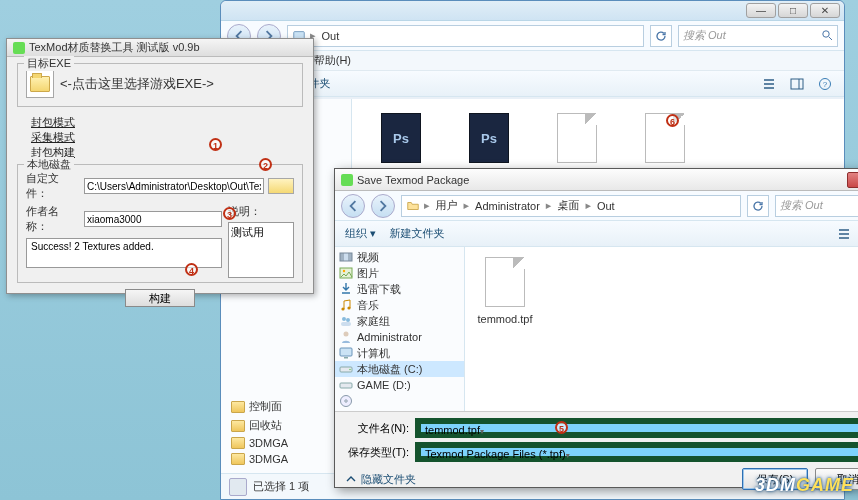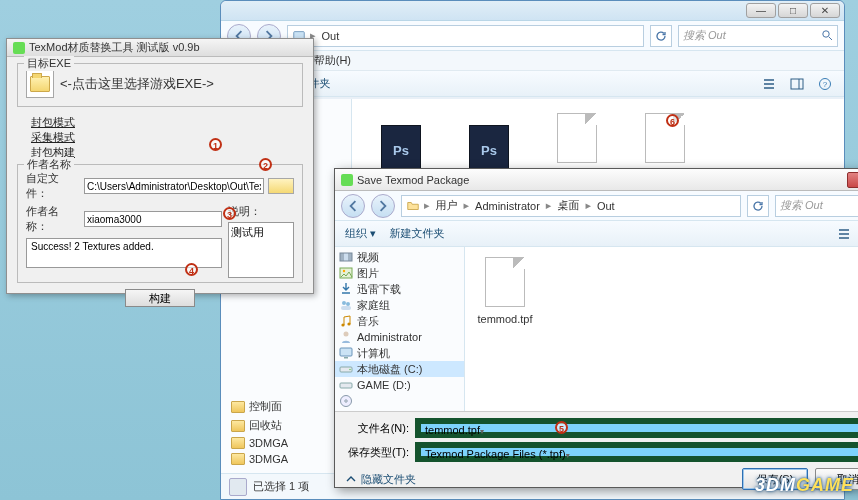--- a/index.html
+++ b/index.html
@@ -23,21 +23,21 @@
   .toolbar { height:26px; background:linear-gradient(#f7fbff,#e8f1f8); border-bottom:1px solid #d6e6f0; display:flex; align-items:center; gap:14px; padding:0 10px; color:#1b4d73; }
   .icon-row { display:flex; gap:10px; margin-left:auto; color:#2e5e86; }
   .iconbtn { width:18px; height:18px; display:flex; align-items:center; justify-content:center; }
   .filepane { position:absolute; left:130px; right:0; top:98px; bottom:26px; background:#fff; border-left:1px solid #d6e6f0; }
   .sidebar { position:absolute; left:0; top:98px; width:130px; bottom:26px; background:#fafcfe; }
   .files { display:flex; gap:18px; padding:14px; }
   .fileitem { width:70px; text-align:center; font-size:11px; color:#333; word-break:break-all; }
   .fileico { width:48px; height:52px; margin:0 auto 4px; position:relative; }
   .docpage { width:40px; height:50px; margin:0 auto; background:#fff; border:1px solid #bbb; position:relative; }
   .docpage::after { content:""; position:absolute; right:-1px; top:-1px; width:12px; height:12px; background:linear-gradient(135deg,#bbb 50%,#fff 50%); }
-  .psdico { width:40px; height:50px; margin:12px auto; background:#1a2640; border:1px solid #0f1520; display:flex; align-items:center; justify-content:center; color:#a9c8ea; font-weight:bold; font-size:13px; }
+  .psdico { width:40px; height:50px; margin:0 auto; background:#1a2640; border:1px solid #0f1520; display:flex; align-items:center; justify-content:center; color:#a9c8ea; font-weight:bold; font-size:13px; }
   .statusbar { position:absolute; left:0; right:0; bottom:0; height:26px; background:#f3f8fc; border-top:1px solid #d6e6f0; display:flex; align-items:center; padding:0 8px; color:#333; }
   .statusbar .sico { width:18px; height:18px; background:#e1e9f0; border:1px solid #aac; border-radius:2px; margin-right:6px; }
   .sb-left { position:absolute; left:0; top:300px; display:flex; flex-direction:column; gap:4px; padding-left:10px; }
   .sb-item { display:flex; align-items:center; gap:4px; color:#333; font-size:11px; }
   .sb-folder { width:14px; height:12px; background:linear-gradient(180deg,#fde8a0,#efc65c); border:1px solid #caa64b; border-radius:1px; }
   .sb-thumb { width:46px; height:52px; margin:10px 0 0 12px; border:1px solid #c7d8e6; background:#fff; position:relative; }
 
   
   .texmod { left:6px; top:38px; width:308px; height:256px; background:#f0f0f0; border:1px solid #8f8f8f; box-shadow:2px 2px 6px rgba(0,0,0,.3); }
   .tm-title { height:18px; background:linear-gradient(#f5f5f5,#dedede); border-bottom:1px solid #bbb; padding:2px 6px; font-size:11px; color:#333; display:flex; align-items:center; }
@@ -223,21 +223,21 @@
           </div>
         <span class="tm-link">&lt;-点击这里选择游戏EXE-&gt;</span>
       </div>
     </div>
     <div class="tm-tabs">
       <span>封包模式</span>
       <span>采集模式</span>
       <span>封包构建</span>
     </div>
     <div class="fieldset" style="padding-bottom:4px">
-      <div class="legend">作者名称</div>
+      <div class="legend">本地磁盘</div>
       <div class="tm-row">
         <label>自定文件：</label>
         <input class="tm-input" value="C:\Users\Administrator\Desktop\Out\TexMod.log" style="">
         <div class="tm-browse"></div>
       </div>
       <div style="display:flex; gap:6px">
         <div style="flex:0 0 46%">
           <div class="tm-row">
             <label>作者名称：</label>
             <input class="tm-input" value="xiaoma3000" style="">
@@ -347,40 +347,40 @@
       <div class="tree-item">
           <span class="tree-ico">
             <svg width="12" height="14" viewBox="0 0 12 14">
               <path d="M6 1v7M3 5l3 3 3-3M2 11h8" stroke="#37a" fill="none" stroke-width="1.4"></path>
             </svg>
           </span>
           <span>迅雷下载</span>
         </div>
       <div class="tree-item">
           <span class="tree-ico">
-            <svg width="14" height="12" viewBox="0 0 14 12">
-              <circle cx="5" cy="4" r="2" fill="#8bd"></circle>
-              <circle cx="9" cy="5" r="2" fill="#8bd"></circle>
-              <rect x="2" y="7" width="10" height="4" rx="2" fill="#cde"></rect>
-            </svg>
-          </span>
-          <span>家庭组</span>
-        </div>
-      <div class="tree-item">
-          <span class="tree-ico">
             <svg width="12" height="14" viewBox="0 0 12 14">
               <path d="M4 11V3l6-1v8" fill="none" stroke="#c80"></path>
               <circle cx="3" cy="11" r="1.6" fill="#c80"></circle>
               <circle cx="9" cy="10" r="1.6" fill="#c80"></circle>
             </svg>
           </span>
           <span>音乐</span>
         </div>
       <div class="tree-item">
           <span class="tree-ico">
+            <svg width="14" height="12" viewBox="0 0 14 12">
+              <circle cx="5" cy="4" r="2" fill="#8bd"></circle>
+              <circle cx="9" cy="5" r="2" fill="#8bd"></circle>
+              <rect x="2" y="7" width="10" height="4" rx="2" fill="#cde"></rect>
+            </svg>
+          </span>
+          <span>家庭组</span>
+        </div>
+      <div class="tree-item">
+          <span class="tree-ico">
             <svg width="12" height="14" viewBox="0 0 12 14">
               <circle cx="6" cy="4" r="2.5" fill="#dcb"></circle>
               <path d="M2 13c0-3 8-3 8 0" fill="#9bd"></path>
             </svg>
           </span>
           <span>Administrator</span>
         </div>
       <div class="tree-item">
           <span class="tree-ico">
             <svg width="14" height="12" viewBox="0 0 14 12">

